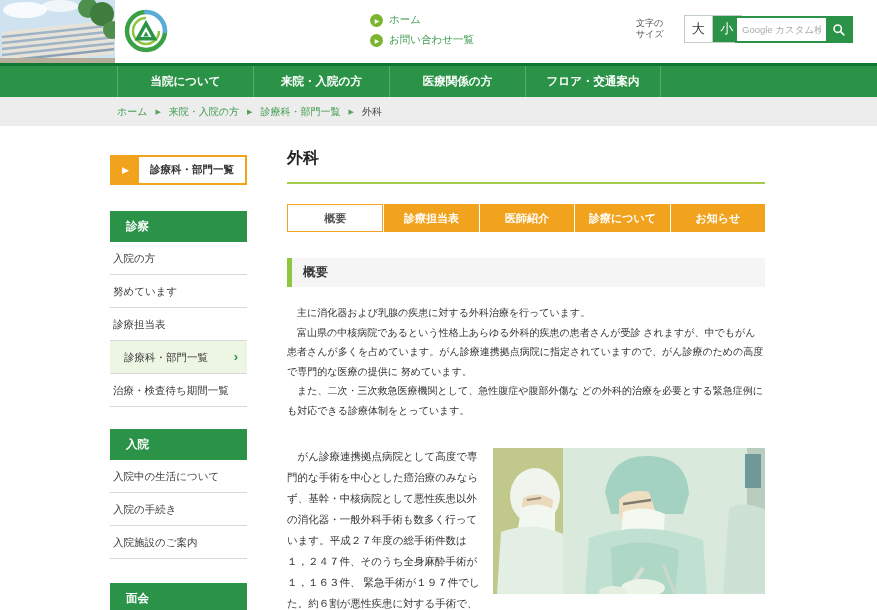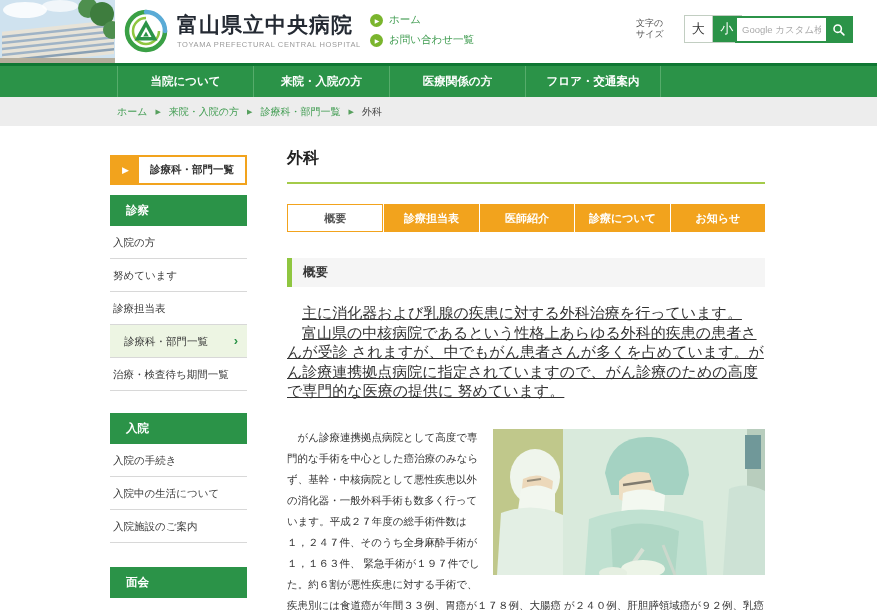--- a/index.html
+++ b/index.html
@@ -47,42 +47,42 @@
   .bc-sep { font-size:7px; color:#57a05e; margin:0 8px; }
   .bc-current { color:#444; }
 
   
   .sidebar { position:absolute; left:110px; top:155px; width:137px; }
   .quick-box { height:30px; border:2px solid #f2a31d; display:flex; align-items:stretch; background:#fff; cursor:pointer; }
   .quick-sq { width:27px; background:#f2a31d; color:#fff; display:flex; align-items:center;
               justify-content:center; font-size:9px; }
   .quick-label { flex:1; display:flex; align-items:center; justify-content:center;
                  font-size:10.5px; font-weight:bold; color:#333; }
-  .side-sec1 { margin-top:10px; }
+  .side-sec1 { margin-top:26px; }
   .side-sec2 { margin-top:22px; }
   .side-sec3 { margin-top:24px; }
   .side-h { height:31px; background:#2b9348; color:#fff; font-size:11.5px; font-weight:bold;
             display:flex; align-items:center; padding-left:16px; }
   .side-item { height:33px; line-height:32px; font-size:10.5px; color:#3a3a3a;
                border-bottom:1px solid #d8d8d8; padding-left:3px; cursor:pointer; }
   .side-item.active { background:#edf5e3; padding-left:14px; }
   .side-chev { float:right; margin-right:9px; color:#2b9348; font-weight:bold; font-size:13px; }
 
   
   .main { position:absolute; left:287px; top:145px; width:478px; }
   .page-title { font-size:16px; font-weight:bold; color:#222; padding:3px 0 13px;
                 border-bottom:2px solid #a4cb4a; }
   .tabs { margin-top:20px; display:flex; gap:1px; height:28px; }
   .tab { flex:1; background:#f2a31d; color:#fff; font-size:11px; font-weight:bold;
          display:flex; align-items:center; justify-content:center; cursor:pointer; }
   .tab.active { background:#fff; border:1px solid #f2a31d; color:#555; }
   .sec-h { margin-top:26px; background:#f5f5f5; border-left:5px solid #8fc640;
            padding:6px 11px; font-size:12.5px; font-weight:bold; color:#333; }
   .intro { margin-top:16px; }
-  .intro p { font-size:15px; line-height:19.5px; color:#333; text-indent:1em;text-decoration:underline; }
+  .intro p { font-size:10px; line-height:19.5px; color:#333; text-indent:1em; }
   .detail { margin-top:26px; font-size:10.5px; line-height:21px; color:#333; }
   .surgery-photo { float:right; width:272px; height:146px; margin:2px 0 6px 10px; display:block; }
   .detail p { text-indent:1em; }
 </style>
 </head>
 <body>
 
 <div class="page">
 
   <div class="header">
@@ -104,24 +104,20 @@
       <rect x="0" y="58" width="115" height="5" fill="#b4ad9c"></rect>
     </svg>
     <svg class="logo" viewBox="0 0 48 48">
       <path d="M24 5 A19 19 0 1 0 43 24" fill="none" stroke="#3aa045" stroke-width="4.5" stroke-linecap="round"></path>
       <path d="M43 24 A19 19 0 0 0 24 5" fill="none" stroke="#5aabd6" stroke-width="4.5" stroke-linecap="round"></path>
       <path d="M24 11 A13 13 0 1 0 37 24" fill="none" stroke="#8fc640" stroke-width="2.5"></path>
       <path d="M24 13 L35.5 33.5 L12.5 33.5 Z" fill="#2b9348"></path>
       <path d="M24 20 L29.5 30 L18.5 30 Z" fill="#ffffff"></path>
       <path d="M24 24.5 L26.8 29.5 L21.2 29.5 Z" fill="#2b9348"></path>
     </svg>
-    <div class="titlebox">
-      <div class="site-title">富山県立中央病院</div>
-      <div class="site-subtitle">TOYAMA PREFECTURAL CENTRAL HOSPITAL</div>
-    </div>
     <div class="hlinks">
       <div class="hlink">
         <span class="playdot">▶</span>
         <span class="hlink-label">ホーム</span>
       </div>
       <div class="hlink">
         <span class="playdot">▶</span>
         <span class="hlink-label">お問い合わせ一覧</span>
       </div>
     </div>
@@ -176,22 +172,22 @@
       <div class="side-item">診療担当表</div>
       <div class="side-item active">
         <span class="side-chev">›</span>
         <span>診療科・部門一覧</span>
       </div>
       <div class="side-item">治療・検査待ち期間一覧</div>
     </div>
 
     <div class="side-sec2">
       <div class="side-h">入院</div>
+      <div class="side-item">入院中の生活について</div>
       <div class="side-item">入院の手続き</div>
-      <div class="side-item">入院中の生活について</div>
       <div class="side-item">入院施設のご案内</div>
     </div>
 
     <div class="side-sec3">
       <div class="side-h">面会</div>
     </div>
   </div>
 
   <div class="main">
     <h1 class="page-title">外科</h1>
@@ -202,20 +198,21 @@
       <div class="tab">医師紹介</div>
       <div class="tab">診療について</div>
       <div class="tab">お知らせ</div>
     </div>
 
     <div class="sec-h">概要</div>
 
     <div class="intro">
       <p>主に消化器および乳腺の疾患に対する外科治療を行っています。</p>
       <p>富山県の中核病院であるという性格上あらゆる外科的疾患の患者さんが受診 されますが、中でもがん患者さんが多くを占めています。がん診療連携拠点病院に指定されていますので、がん診療のための高度で専門的な医療の提供に 努めています。</p>
+      <p>また、二次・三次救急医療機関として、急性腹症や腹部外傷な どの外科的治療を必要とする緊急症例にも対応できる診療体制をとっています。</p>
     </div>
 
     <div class="detail">
       <svg class="surgery-photo" viewBox="0 0 272 146" preserveAspectRatio="none">
         <rect width="272" height="146" fill="#c3dac6"></rect>
         <rect width="70" height="146" fill="#a9b25f"></rect>
         <rect x="70" width="202" height="146" fill="#cde4d6"></rect>
         <rect x="254" width="18" height="146" fill="#9db8a8"></rect>
         <rect x="252" y="6" width="16" height="34" fill="#336b74"></rect>
 

